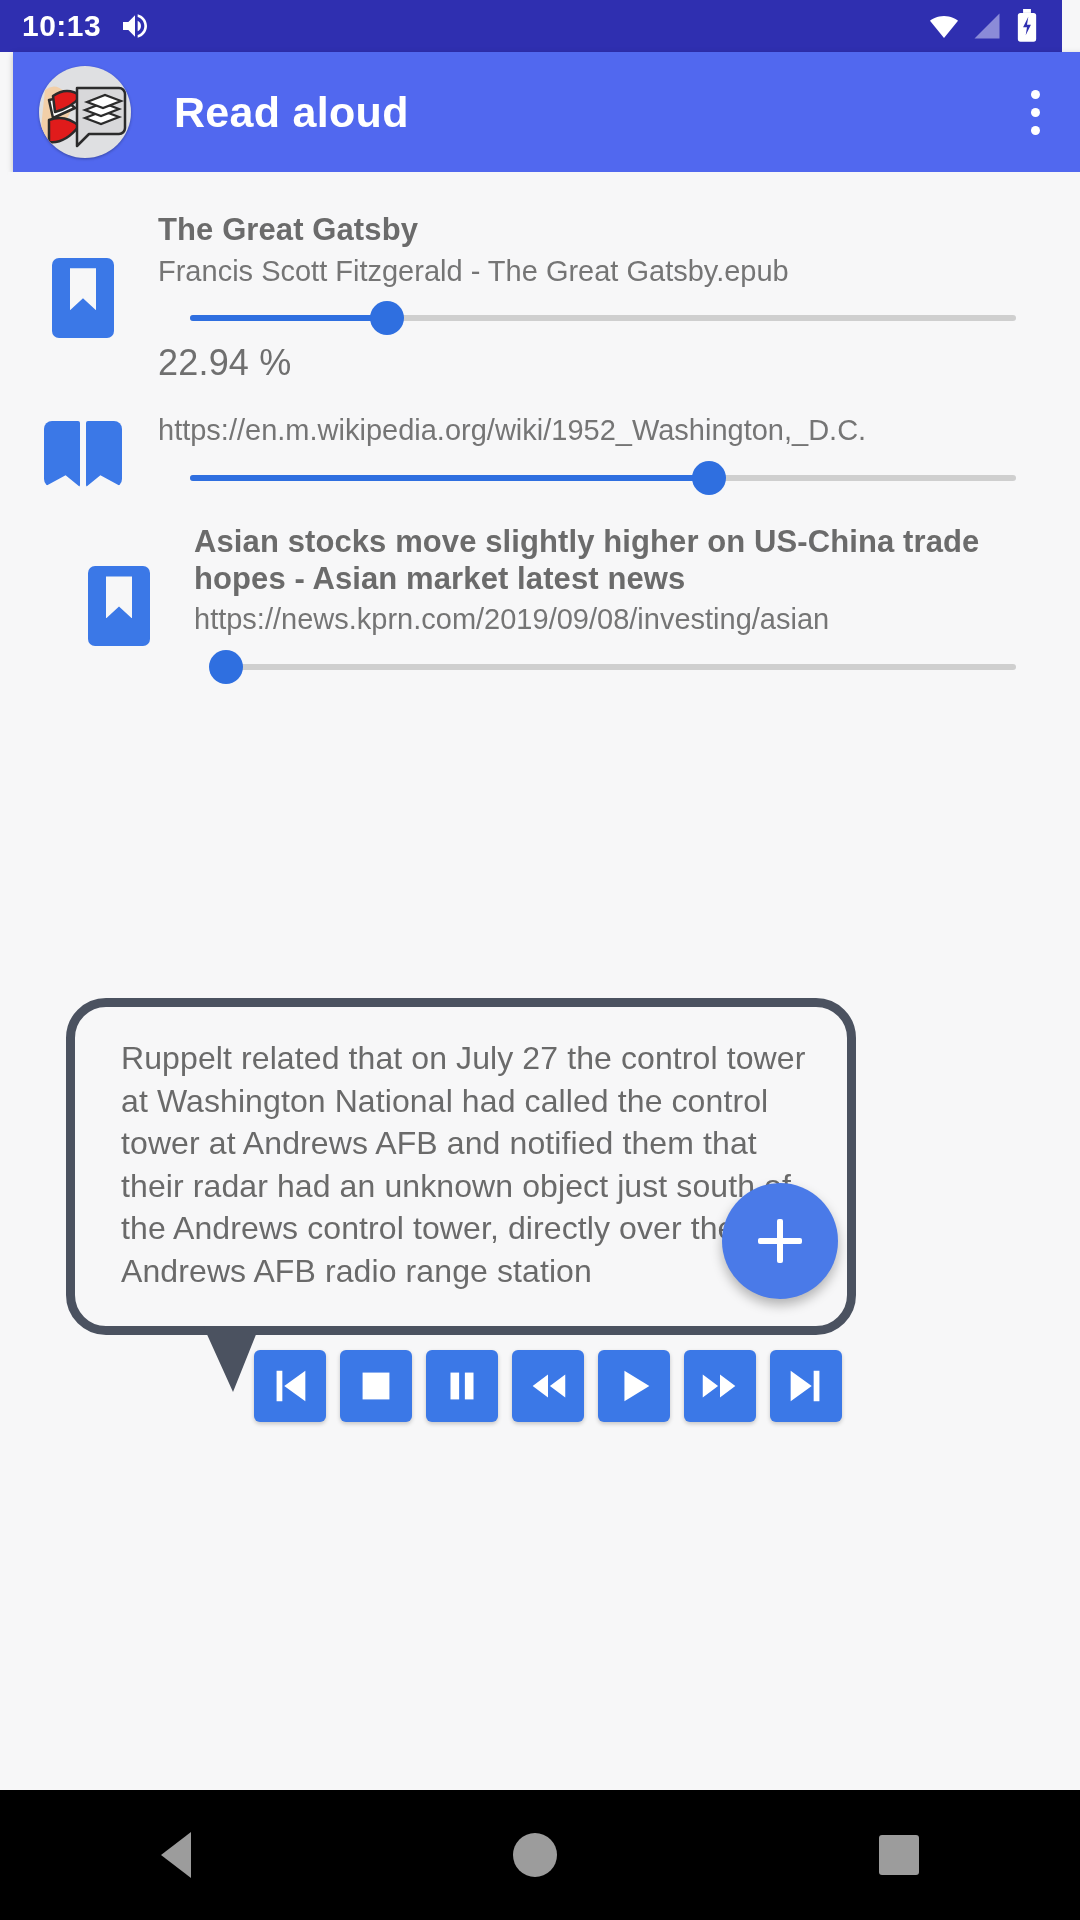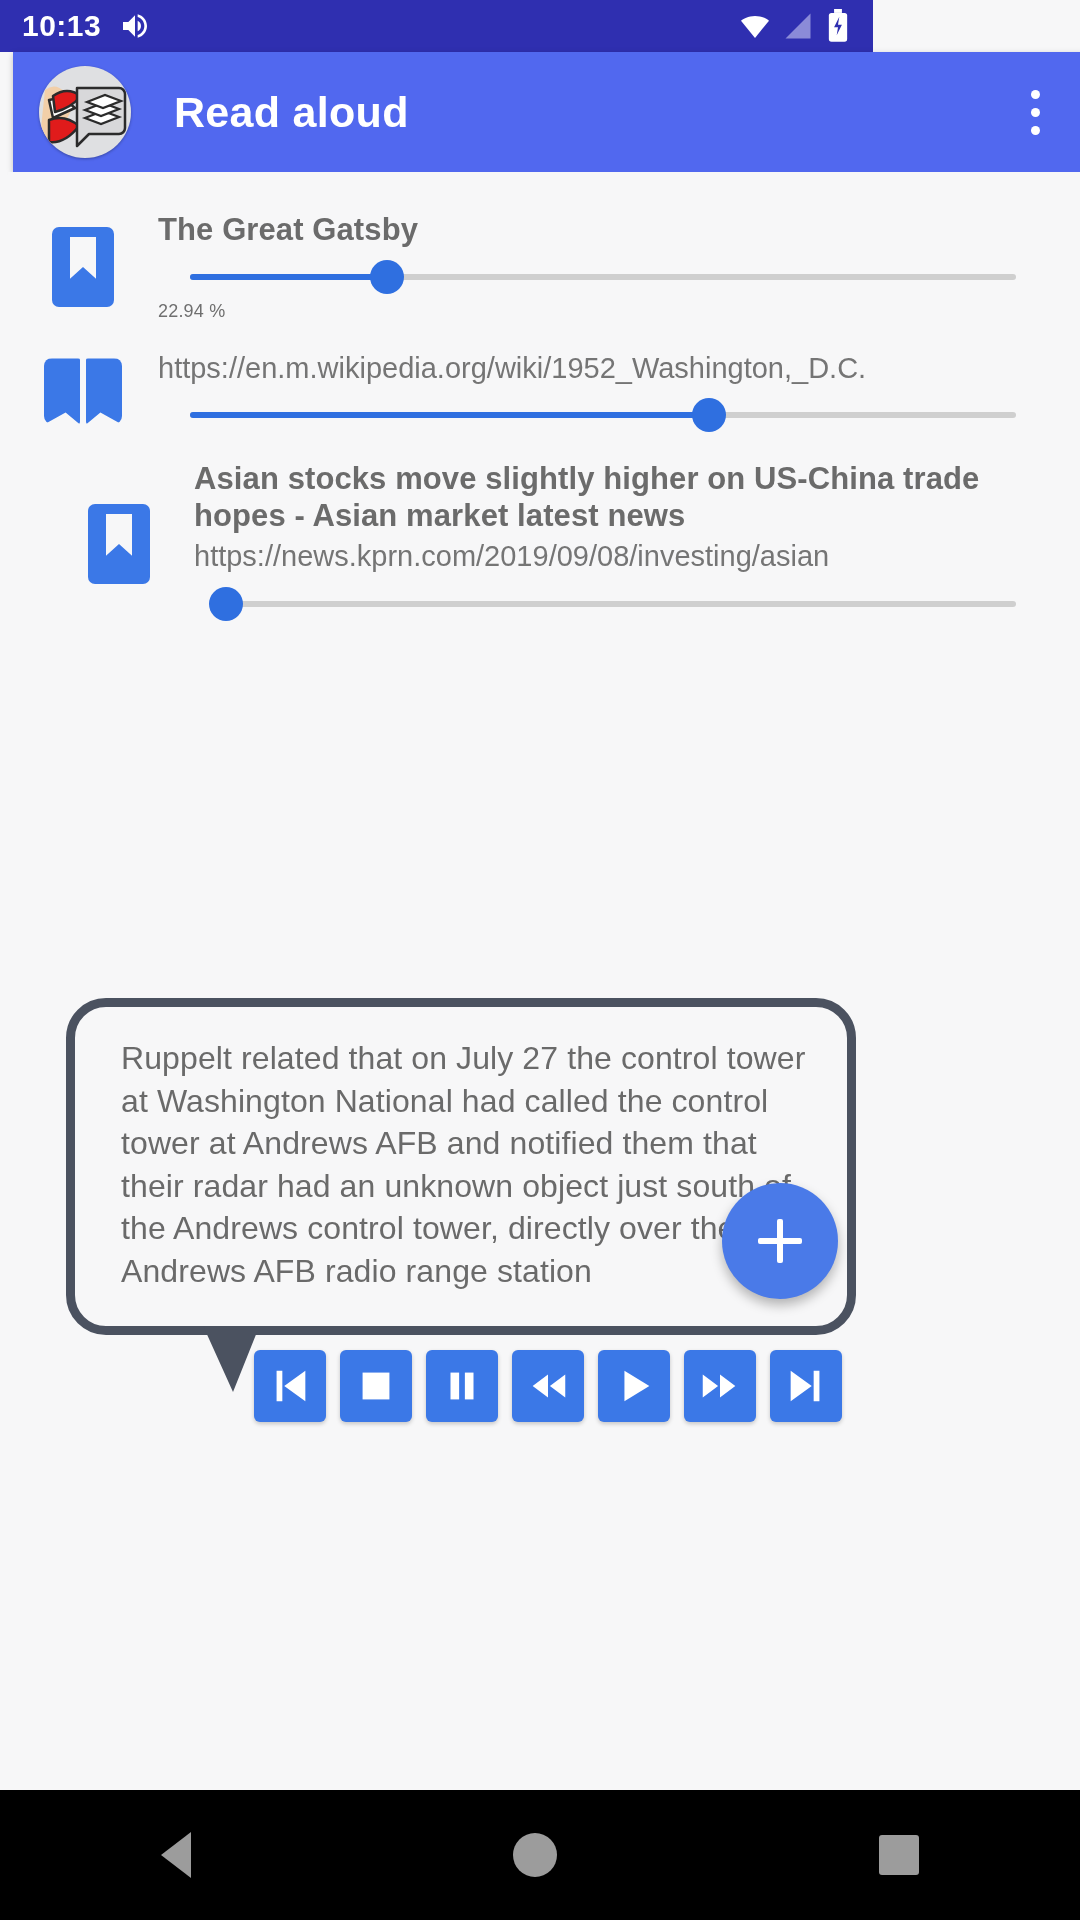--- a/index.html
+++ b/index.html
@@ -5,21 +5,21 @@
   * { margin:0; padding:0; box-sizing:border-box; }
   html, body {
     width:1080px; height:1920px;
     background:#f7f7f8;
     font-family:"Liberation Sans", sans-serif;
     overflow:hidden;
   }
 
   
   .status-bar{
-    position:absolute; top:0; left:0; width:873px; height:52px;
+    position:absolute; top:0; left:0; width:1062px; height:52px;
     background:#2f2fb0; display:flex; align-items:center;
     padding:16px 22px; color:#fff;
   }
   .status-time{ font-size:30px; font-weight:700; letter-spacing:.5px; }
   .status-left{ display:flex; align-items:center; gap:18px; }
   .status-right{ margin-left:auto; display:flex; align-items:center; gap:12px; }
 
   
   .app-bar{
     position:absolute; top:52px; left:13px; width:1080px; height:120px;
@@ -75,21 +75,21 @@
   }
   .slider-fill{
     position:absolute; left:32px; height:6px;
     background:#2f6fe0; border-radius:3px;
   }
   .slider-thumb{
     position:absolute; width:34px; height:34px; border-radius:50%;
     background:#2f6fe0; transform:translateX(-17px);
   }
   .percent{
-    font-size:18px; color:#6f6f6f; margin-top:2px; letter-spacing:.2px;
+    font-size:36px; color:#6f6f6f; margin-top:2px; letter-spacing:.2px;
   }
 
   
   .ico-book-closed{
     width:62px; height:80px; background:#3b78e7; border-radius:7px;
     position:relative;
   }
   .ico-book-closed::after{
     content:""; position:absolute; left:18px; top:10px;
     width:26px; height:42px; background:#f7f7f8;
@@ -215,20 +215,21 @@
 <div class="content">
 
   <div class="book-list">
 
     <div class="book-row" style="padding-top:18px;">
       <div class="book-icon-cell">
         <span class="ico-book-closed"></span>
       </div>
       <div class="book-body">
         <div class="book-title">The Great Gatsby</div>
+        <div class="book-sub">Francis Scott Fitzgerald - The Great Gatsby.epub</div>
         <div class="slider">
           <span class="slider-track"></span>
           <span class="slider-fill" style="width:22.94%;"></span>
           <span class="slider-thumb" style="left:calc(32px + 22.94% );"></span>
         </div>
         <div class="percent">22.94 %</div>
       </div>
     </div>
 
     <div class="book-row" style="padding-top:24px;">

